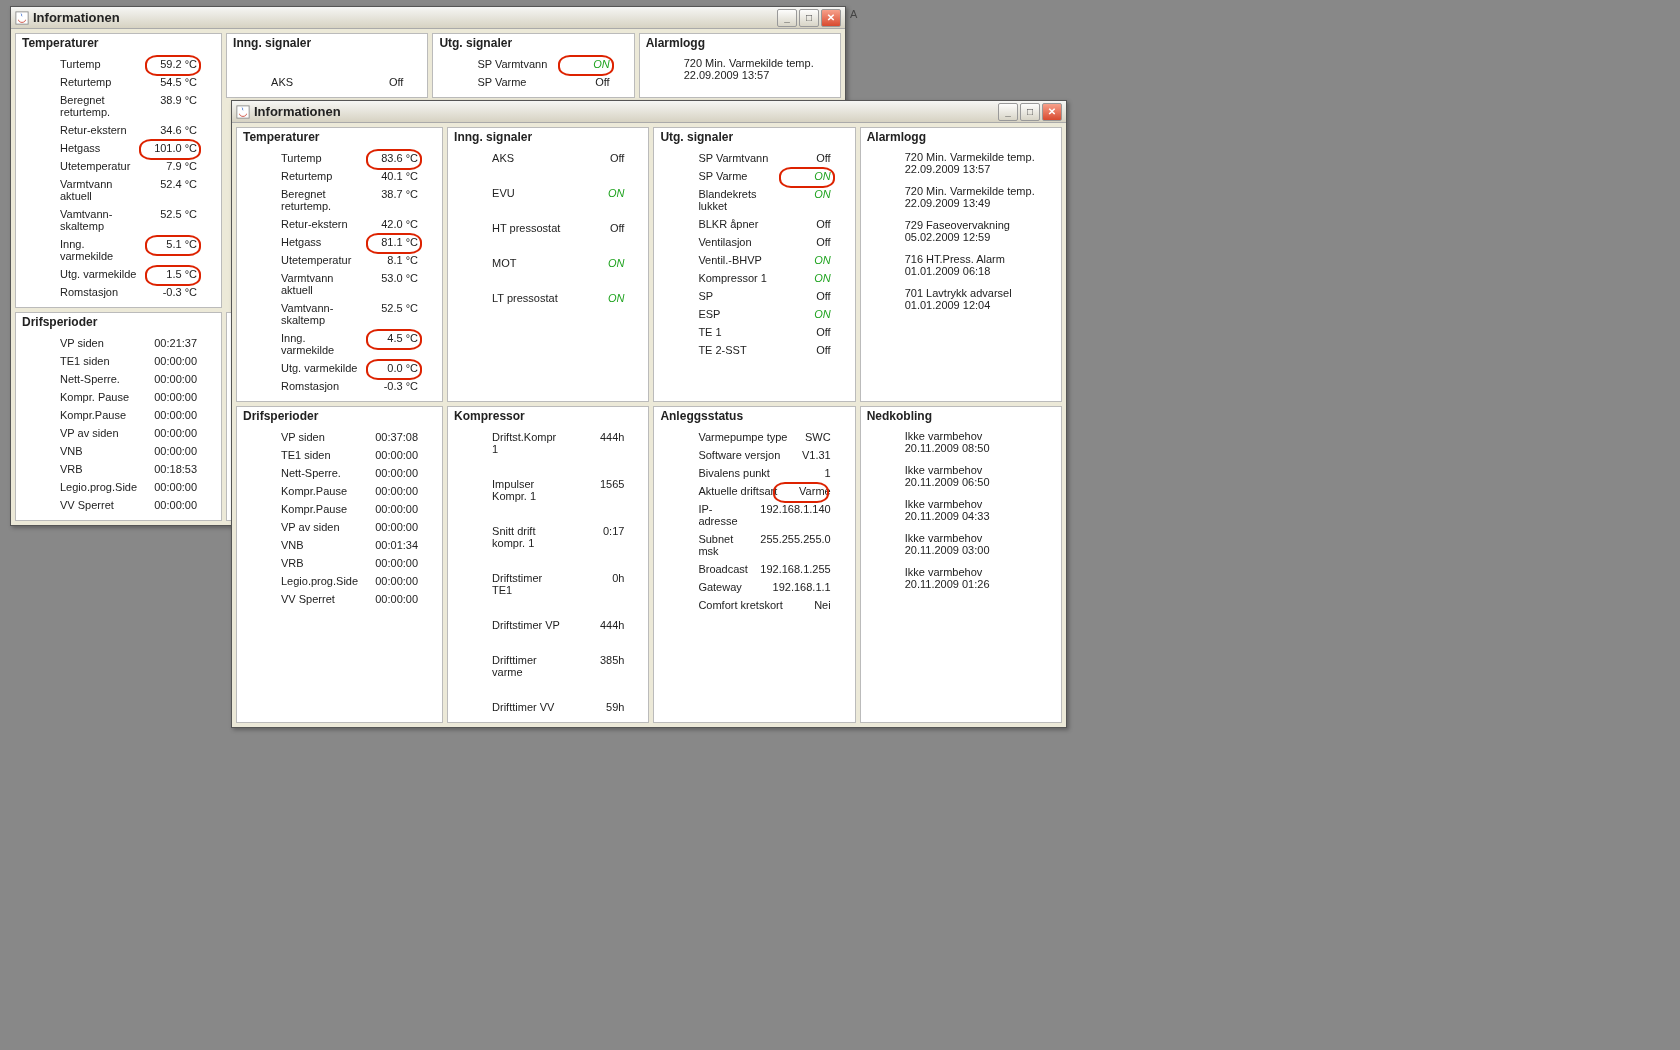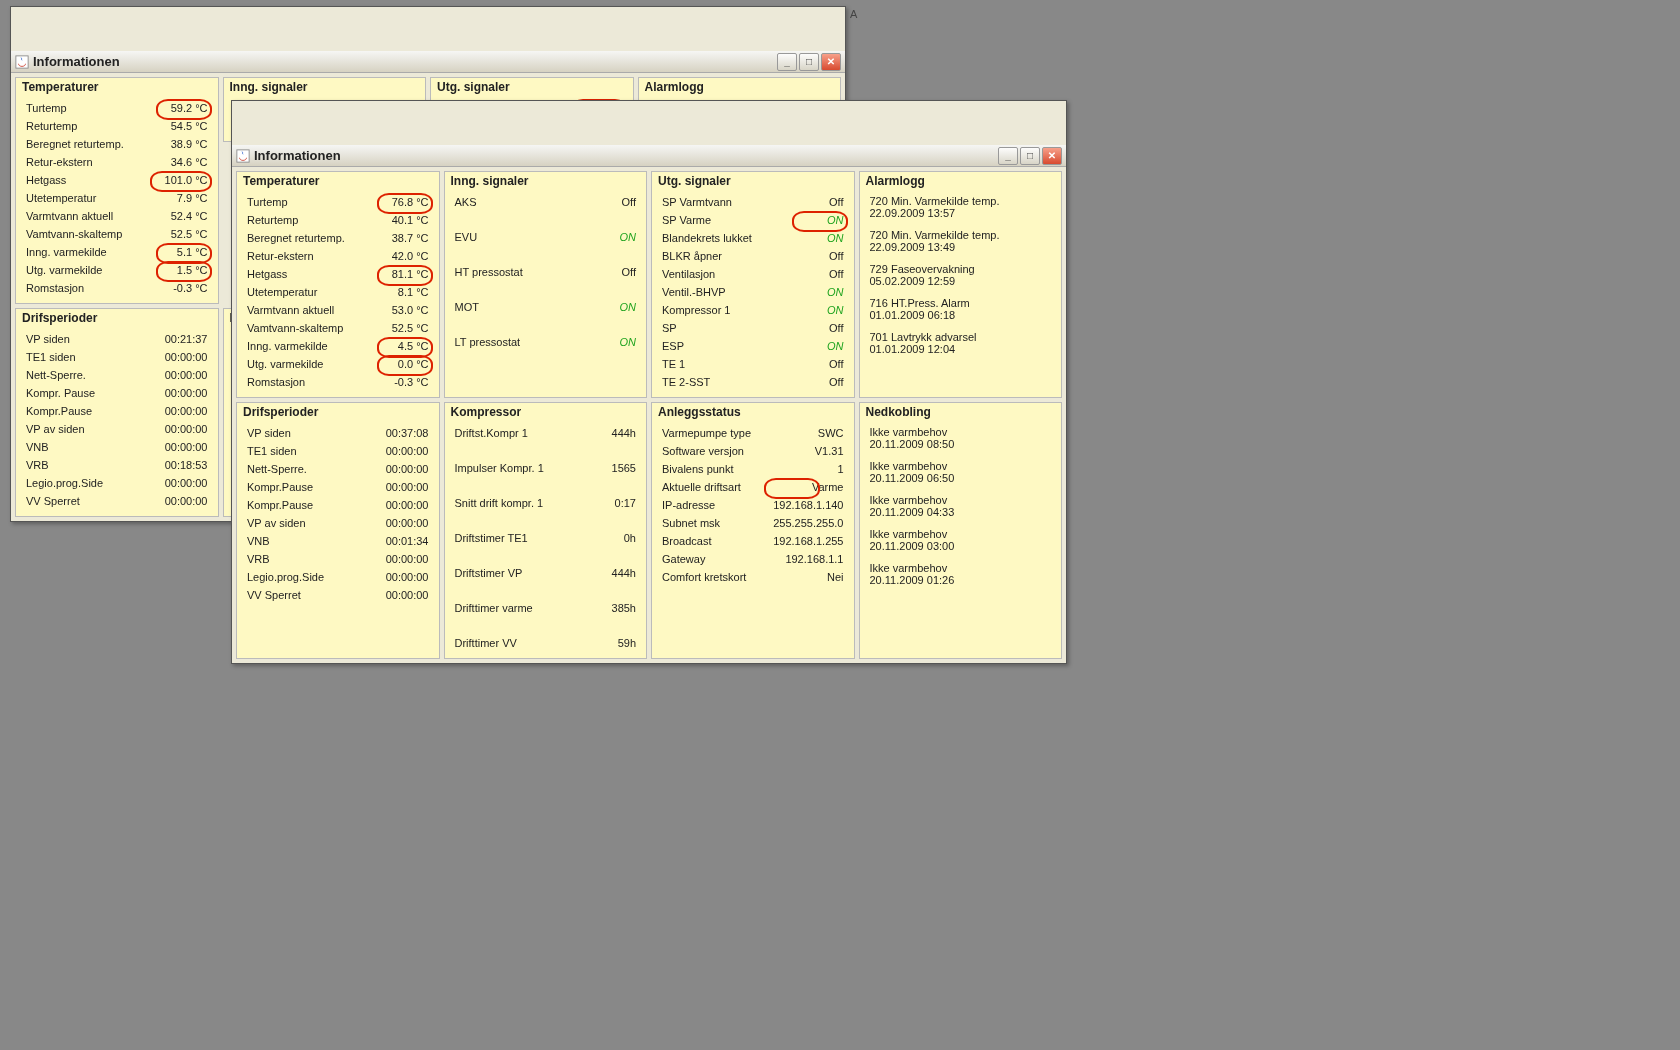--- a/index.html
+++ b/index.html
@@ -1,29 +1,29 @@
 <!DOCTYPE html>
 <html><head>
 <meta charset="utf-8">
 <style>
 * { margin:0; padding:0; box-sizing:border-box; }
 body { background:#888; font-family:Tahoma,Arial,sans-serif; font-size:11px; color:#222; width:1680px; height:1050px; position:relative; overflow:hidden; }
 .window { position:absolute; background:#ece9d8; border:1px solid #555; box-shadow:2px 2px 4px rgba(0,0,0,.3); }
 .win1 { left:10px; top:6px; width:836px; }
 .win2 { left:231px; top:100px; width:836px; }
-.titlebar { height:22px; background:linear-gradient(#f6f6f4,#d6d2c2); display:flex; align-items:center; padding:0 4px; border-bottom:1px solid #aaa;margin-top:44px; }
+.titlebar { height:22px; background:linear-gradient(#f6f6f4,#d6d2c2); display:flex; align-items:center; padding:0 4px; border-bottom:1px solid #aaa; }
 .tb-icon { width:14px; height:14px; margin-right:4px; }
 .tb-title { font-weight:bold; font-size:13px; flex:1; }
 .tb-btns { display:flex; gap:2px; }
 .tb-btn { width:20px; height:18px; background:linear-gradient(#fdfdfc,#d8d5c7); border:1px solid #999; border-radius:2px; display:flex; align-items:center; justify-content:center; cursor:pointer; font-size:10px; font-weight:bold; color:#444; }
 .tb-close { background:linear-gradient(#f7a08a,#d84a2f); color:#fff; }
 .body { padding:4px; display:grid; grid-template-columns:repeat(4,1fr); gap:4px; }
-.panel { border:1px solid #bbb; background:#fef9c3; }
+.panel { border:1px solid #bbb; background:#ffffff; }
 .panel-title { font-weight:bold; font-size:12px; padding:2px 6px 3px; }
-.panel-body { padding:2px 4px 6px; }
+.panel-body { padding:2px 18px 6px;margin-left:20px; }
 .row { display:flex; justify-content:space-between; padding:3px 6px; position:relative; }
 .row .lbl { flex:1; }
 .row .val { text-align:right; min-width:60px; white-space:nowrap; }
 .on { color:#1fa31f;font-style:italic; }
 .circled::after { content:""; position:absolute; right:2px; top:0; width:52px; height:17px; border:2px solid #d20; border-radius:12px/9px; pointer-events:none; }
 .circled-wide::after { width:58px; }
 .circled-mid::after { right:auto; left:56%; width:52px; }
 .alrow { padding:2px 6px 8px; }
 </style>
 </head>
@@ -191,21 +191,21 @@
       <div class="tb-btn">□</div>
       <div class="tb-btn tb-close">✕</div>
     </div>
   </div>
   <div class="body">
     <div class="panel">
       <div class="panel-title">Temperaturer</div>
       <div class="panel-body" id="w2-temps">
           <div class="row circled">
       <span class="lbl">Turtemp</span>
-            <span class="val">76.8 °C</span>
+            <span class="val">83.6 °C</span>
           </div>
           <div class="row">
       <span class="lbl">Returtemp</span>
             <span class="val">40.1 °C</span>
           </div>
           <div class="row">
       <span class="lbl">Beregnet returtemp.</span>
             <span class="val">38.7 °C</span>
           </div>
           <div class="row">

